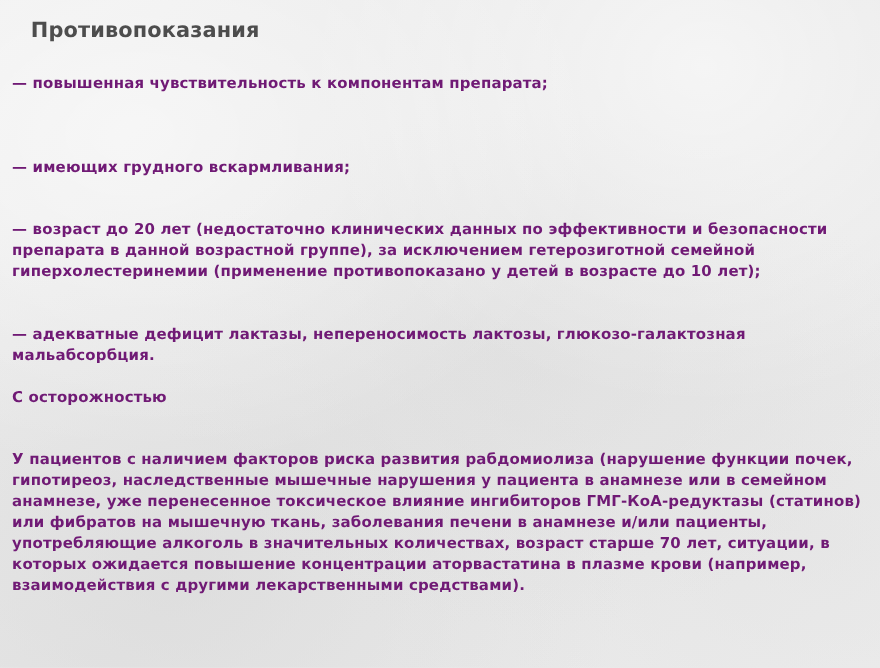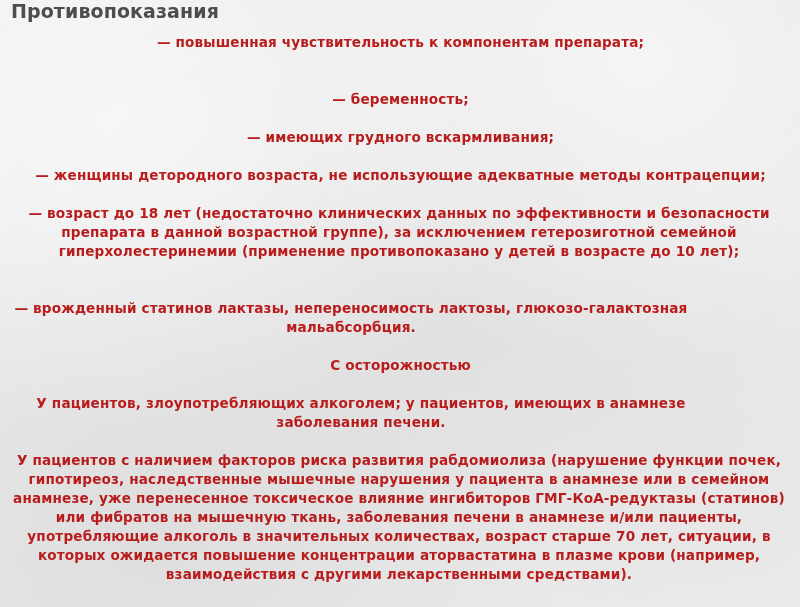--- a/index.html
+++ b/index.html
@@ -24,68 +24,64 @@
     .doc {
       position: relative;
       padding: 0 10px 0 11px;
     }
     .title {
       font-family: "DejaVu Sans", sans-serif;
       font-weight: bold;
       font-size: 19px;
       line-height: 22px;
       color: #4d4d4d;
-      margin: 0;
+      margin: 17px;
       padding-top: 0;
       letter-spacing: 0.1px;
     }
     .para {
       font-size: 13.6px;
       line-height: 19px;
       font-weight: 600;
-      color: #b91c1c;
+      color: #701a75;
       margin: 0;
       letter-spacing: 0.15px;
-      text-align: center;
     }
     .gap { height: 19px; }
     .para .em {
     }
   </style>
 </head>
 <body>
 
 <div class="doc">
   <h1 class="title">Противопоказания</h1>
   <div style="height:11px"></div>
 
   <p class="para">— повышенная чувствительность к компонентам препарата;</p>
   <div class="gap"></div>
 
   <div class="gap"></div>
 
-  <p class="para">— беременность;</p>
   <div class="gap"></div>
 
   <p class="para">— имеющих грудного вскармливания;</p>
   <div class="gap"></div>
 
-  <p class="para">— женщины детородного возраста, не использующие адекватные методы контрацепции;</p>
   <div class="gap"></div>
 
-  <p class="para" style="width:776px">— возраст до 18 лет (недостаточно клинических данных по эффективности и безопасности препарата в данной возрастной группе), за исключением гетерозиготной семейной гиперхолестеринемии (применение противопоказано у детей в возрасте до 10 лет);</p>
+  <p class="para" style="width:776px">— возраст до 20 лет (недостаточно клинических данных по эффективности и безопасности препарата в данной возрастной группе), за исключением гетерозиготной семейной гиперхолестеринемии (применение противопоказано у детей в возрасте до 10 лет);</p>
   <div class="gap"></div>
 
   <div class="gap"></div>
 
-  <p class="para" style="width:680px">— врожденный статинов лактазы, непереносимость лактозы, глюкозо-галактозная мальабсорбция.</p>
+  <p class="para" style="width:680px">— адекватные дефицит лактазы, непереносимость лактозы, глюкозо-галактозная мальабсорбция.</p>
   <div class="gap"></div>
 
   <p class="para">
     <span>С </span><span class="em">осторожностью</span>
   </p>
   <div class="gap"></div>
 
-  <p class="para" style="width:700px">У пациентов, злоупотребляющих алкоголем; у пациентов, имеющих в анамнезе заболевания печени.</p>
   <div class="gap"></div>
 
   <p class="para" style="width:776px">У пациентов с наличием факторов риска развития рабдомиолиза (нарушение функции почек, гипотиреоз, наследственные мышечные нарушения у пациента в анамнезе или в семейном анамнезе, уже перенесенное токсическое влияние ингибиторов ГМГ-КоА-редуктазы (статинов) или фибратов на мышечную ткань, заболевания печени в анамнезе и/или пациенты, употребляющие алкоголь в значительных количествах, возраст старше 70 лет, ситуации, в которых ожидается повышение концентрации аторвастатина в плазме крови (например, взаимодействия с другими лекарственными средствами).</p>
 </div>
 
 </body></html>

